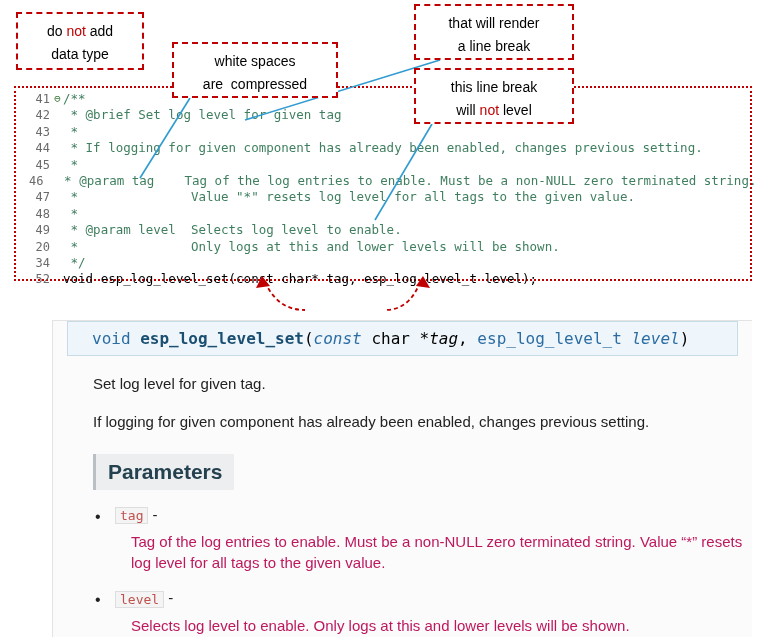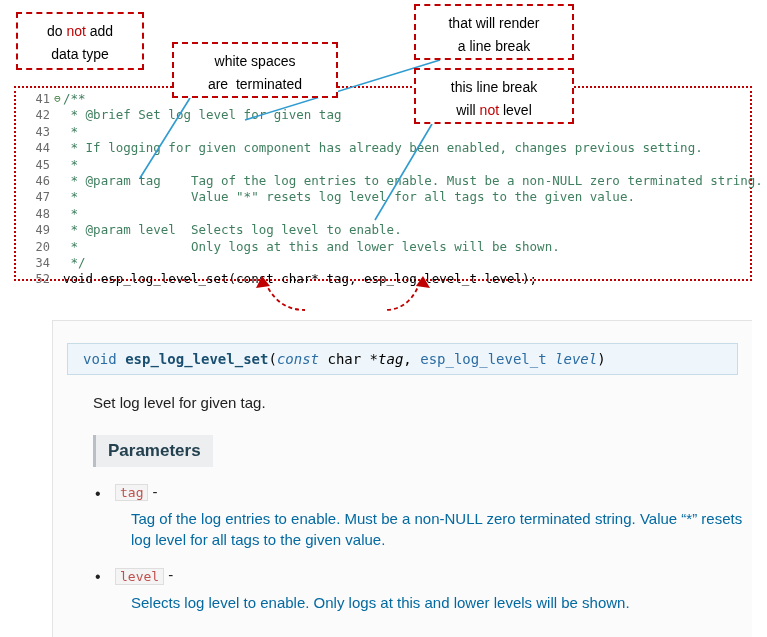--- a/index.html
+++ b/index.html
@@ -80,20 +80,21 @@
     z-index: 10;
     padding: 3px 0 0 0;
   }
   .code-line {
     display: flex;
     align-items: flex-start;
     font-family: "DejaVu Sans Mono", monospace;
     font-size: 12.5px;
     line-height: 16.4px;
     white-space: pre;
+    justify-content: center;
   }
   .gutter {
     width: 34px;
     min-width: 34px;
     text-align: right;
     color: #6b6b6b;
     font-family: "DejaVu Sans Mono", monospace;
     font-size: 12px;
     padding-right: 2px;
     user-select: none;
@@ -131,26 +132,26 @@
     top: 320px;
     width: 700px;
     height: 317px;
     background: #fbfbfb;
     border-top: 1px solid #e3e3e3;
     border-left: 1px solid #e3e3e3;
     box-sizing: border-box;
     z-index: 10;
   }
   #doc-signature {
-    margin: 22px 14px 0 14px;
+    margin: 0 14px 0 14px;
     background: #eef6fb;
     border: 1px solid #c8dce8;
-    padding: 7px 15px;
+    padding: 7px 24px;
     font-family: "DejaVu Sans Mono", monospace;
-    font-size: 14px;
+    font-size: 16px;
     color: #2b6ca3;
     white-space: nowrap;
     overflow: hidden;
   }
   #doc-signature .fname {
     font-weight: bold;
     color: #1b4f72;
   }
   #doc-signature .it {
     font-style: italic;
@@ -163,21 +164,21 @@
     font-size: 15px;
     color: #222222;
     line-height: 20px;
   }
   #doc-params-header {
     margin: 22px 0 0 40px;
     display: inline-block;
     background: #eceef0;
     border-left: 3px solid #b9bfc4;
     padding: 6px 12px;
-    font-size: 17px;
+    font-size: 21px;
     font-weight: bold;
     color: #24414f;
   }
   .param-item {
     margin: 16px 0 0 62px;
     position: relative;
   }
   .param-bullet {
     position: absolute;
     left: -20px;
@@ -196,21 +197,21 @@
     vertical-align: middle;
   }
   .param-dash {
     font-size: 15px;
     color: #222;
     padding-left: 4px;
   }
   .param-desc {
     margin: 7px 0 0 16px;
     font-size: 15px;
-    color: #0369a1;
+    color: #be185d;
     line-height: 21px;
     max-width: 640px;
   }
 </style>
 </head>
 <body>
 
 <svg id="leader-lines" viewBox="0 0 767 637">
 
   <line x1="190" y1="98" x2="140" y2="178" stroke="#2f9bd0" stroke-width="1.6"></line>
@@ -222,21 +223,21 @@
   <line x1="80" y1="70" x2="80" y2="86" stroke="#ffffff" stroke-width="0"></line>
 </svg>
 
 <div class="callout" id="callout-datatype">
   <span>do </span><span class="hl">not</span><span style="white-space:pre-line"> add
 data type</span>
 </div>
 
 <div class="callout" id="callout-whitespace">
   <div>white spaces</div>
-  <div style="white-space:pre">are  terminated</div>
+  <div style="white-space:pre">are  compressed</div>
 </div>
 
 <div class="callout" id="callout-linebreak-render">
   <div>that will render</div>
   <div>a line break</div>
 </div>
 
 <div class="callout" id="callout-linebreak-norender">
   <div>this line break</div>
   <div><span>will </span><span class="hl">not</span><span> level</span></div>
@@ -309,20 +310,21 @@
   <path d="M265,12 C275,34 290,40 305,40" stroke="#c00000" stroke-width="1.8" fill="none" stroke-dasharray="4 3"></path>
   <path d="M420,12 C412,34 398,40 385,40" stroke="#c00000" stroke-width="1.8" fill="none" stroke-dasharray="4 3"></path>
   <polygon points="262,6 256,18 270,16" fill="#c00000"></polygon>
   <polygon points="423,6 416,16 430,18" fill="#c00000"></polygon>
 </svg>
 
 <div id="doc-panel">
   <div id="doc-signature"><span>void</span> <span class="fname">esp_log_level_set</span><span class="pp">(</span><span class="it">const</span><span class="pp"> char *</span><span class="it pp">tag</span><span class="pp">, </span><span>esp_log_level_t </span><span class="it">level</span><span class="pp">)</span></div>
 
   <div class="doc-para">Set log level for given tag.</div>
+  <div class="doc-para">If logging for given component has already been enabled, changes previous setting.</div>
 
   <div id="doc-params-header">Parameters</div>
 
   <div class="param-item">
     <span class="param-bullet">•</span>
     <span class="param-code">tag</span><span class="param-dash">-</span>
     <div class="param-desc">Tag of the log entries to enable. Must be a non-NULL zero terminated string. Value “*” resets log level for all tags to the given value.</div>
   </div>
 
   <div class="param-item">

